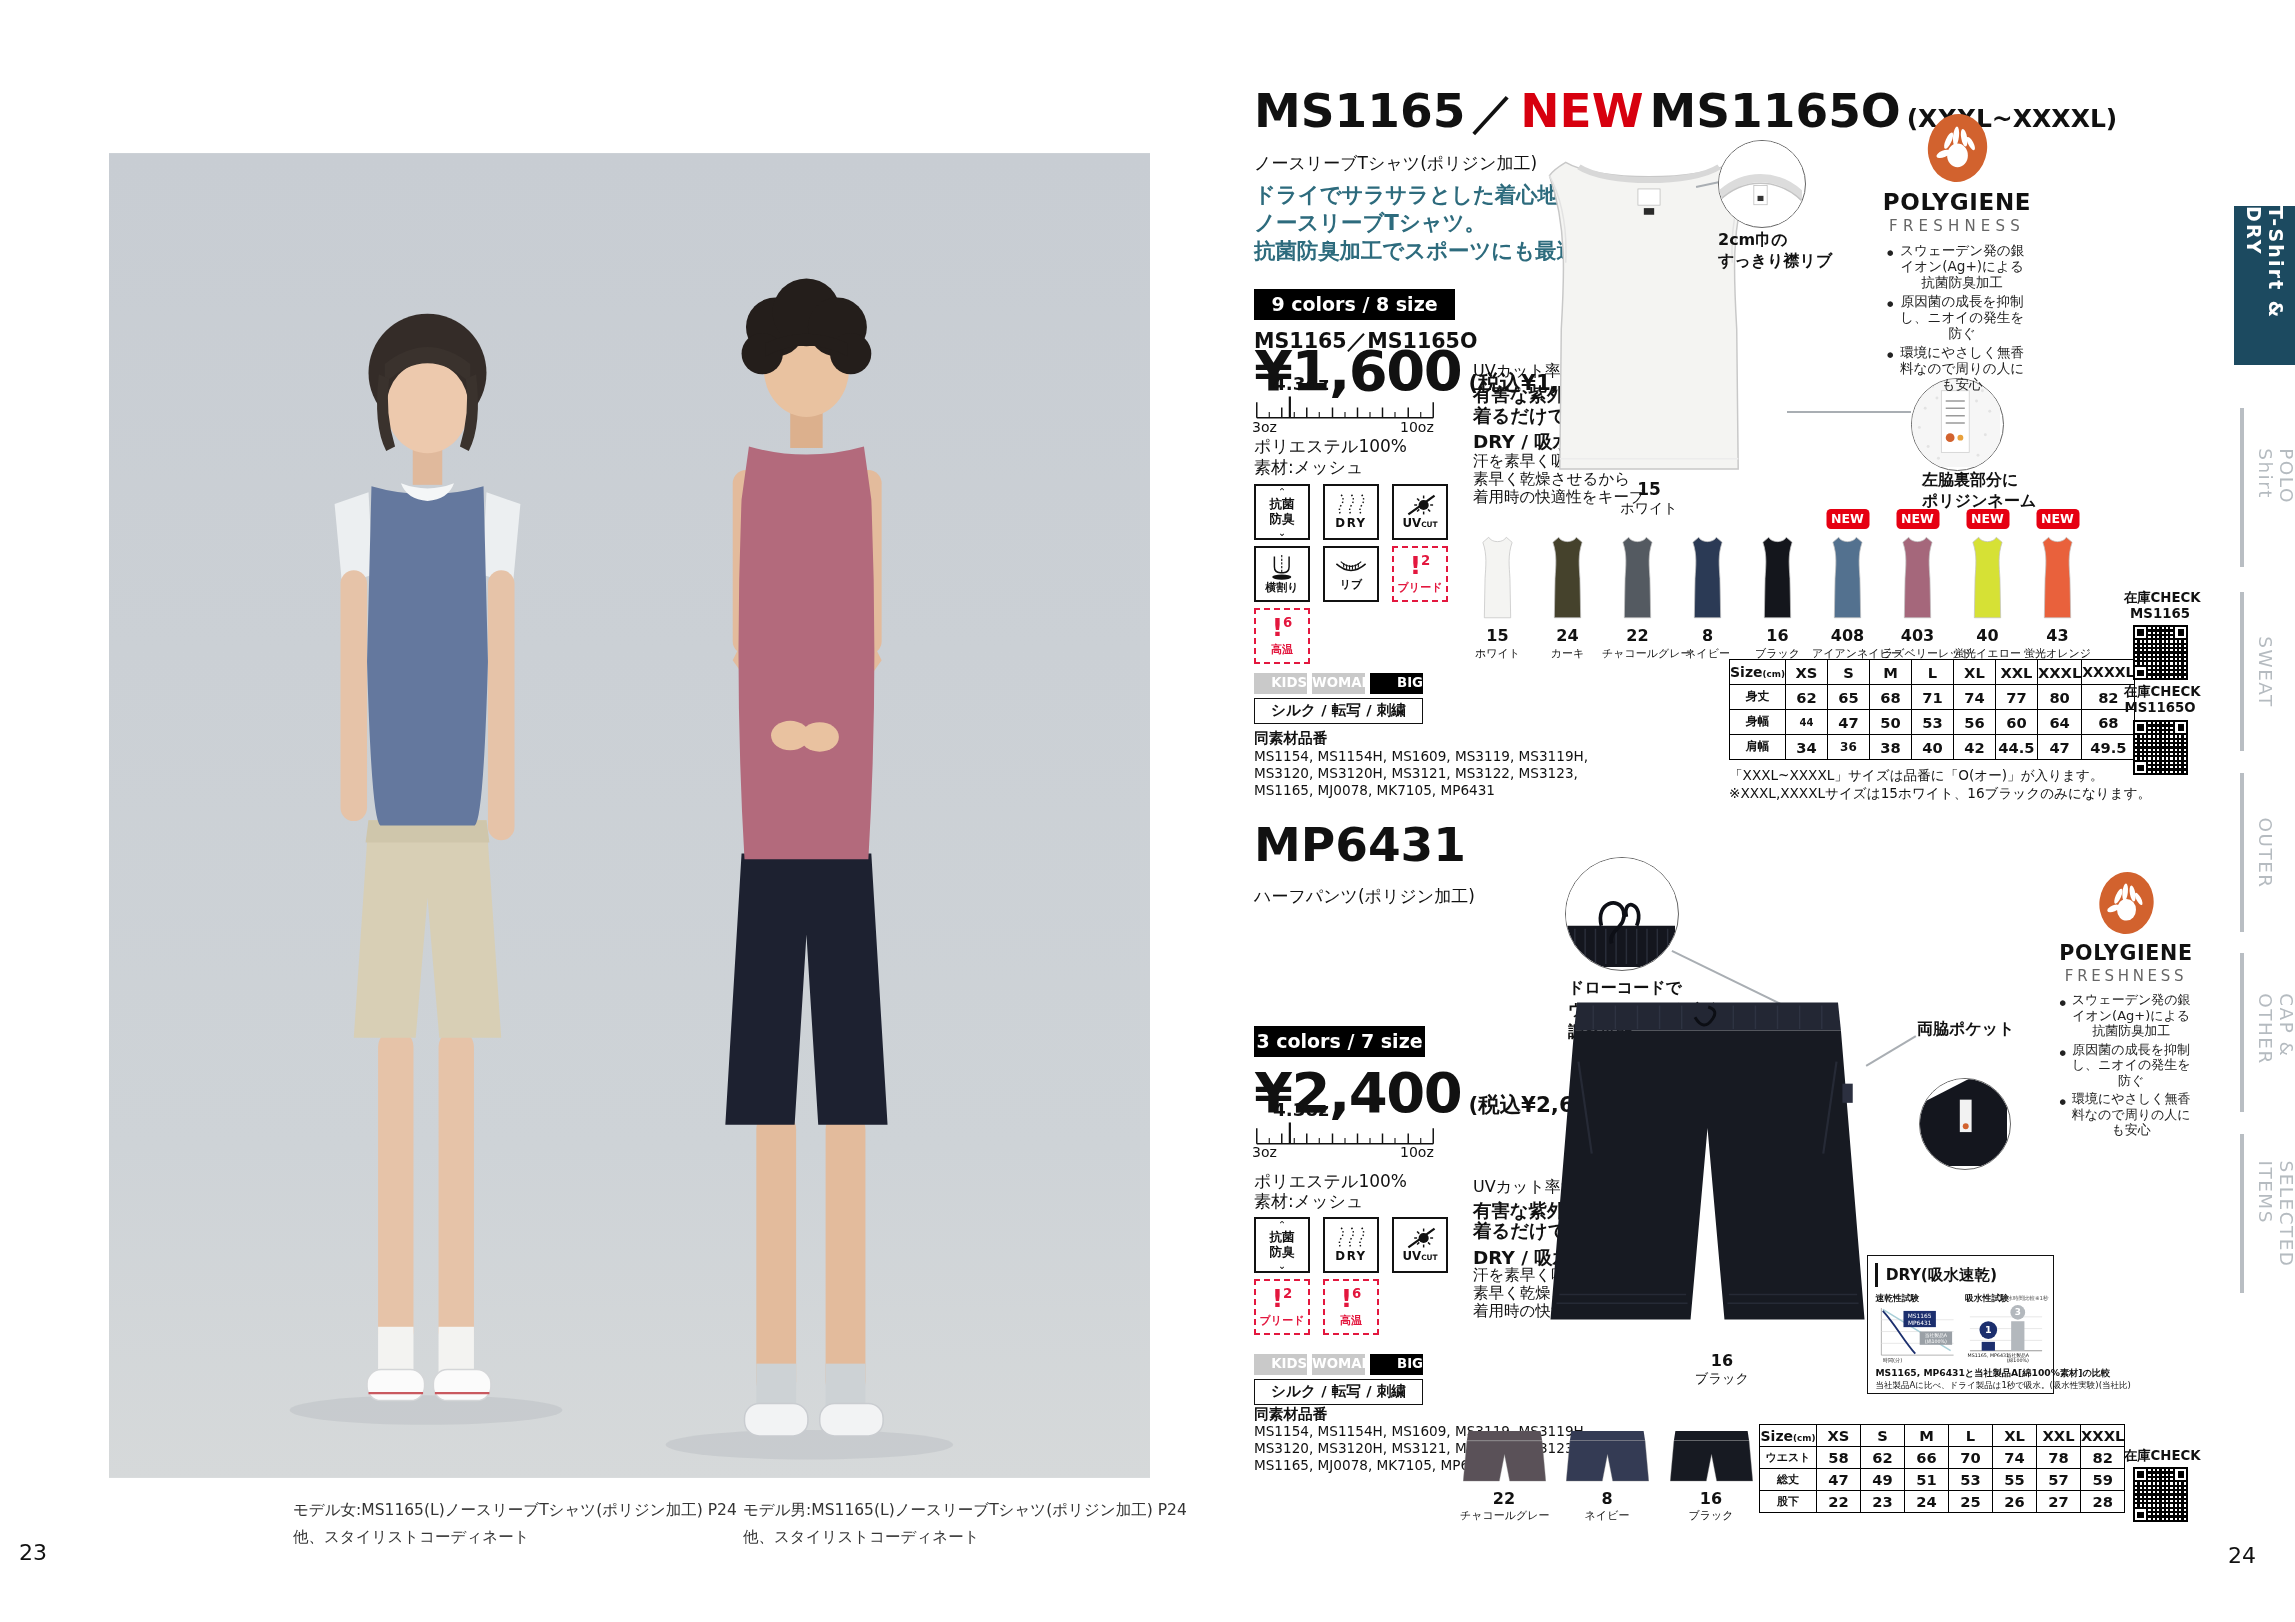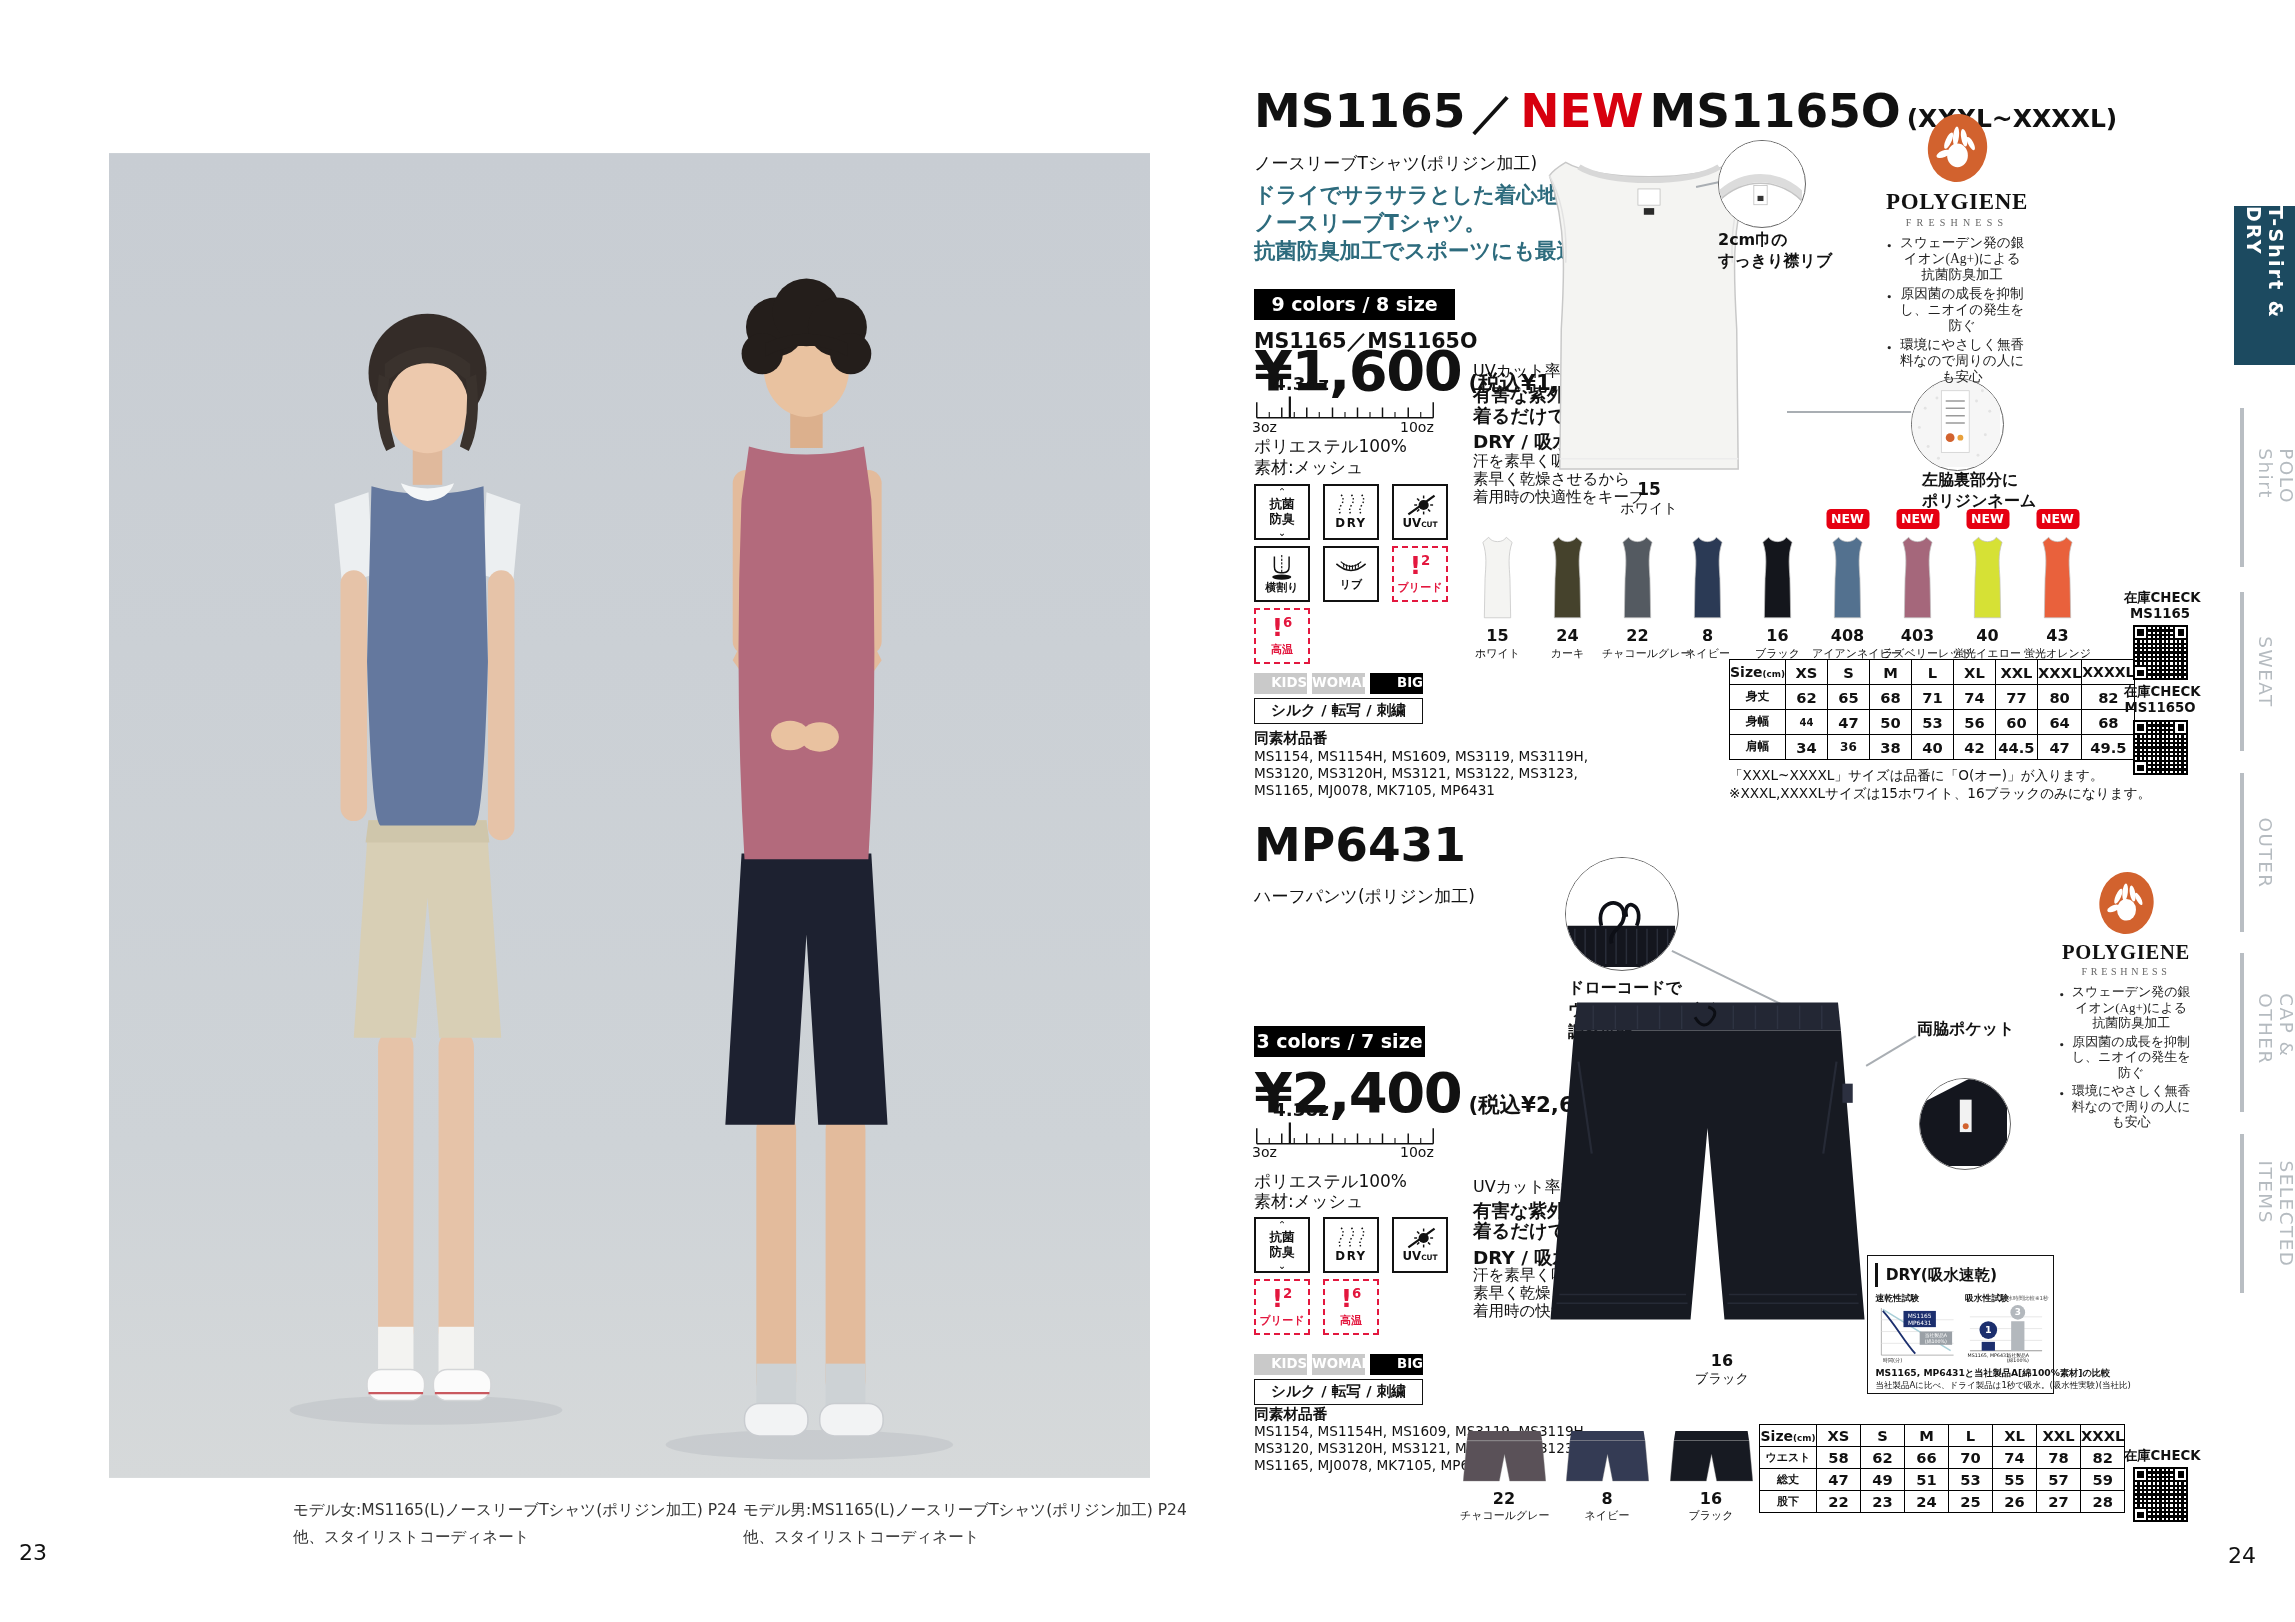--- a/index.html
+++ b/index.html
@@ -37,23 +37,23 @@
   .tab .bar{position:absolute;left:5.9px;top:0;width:4.4px;height:100%;background:#b9bec3;}
   .tab .tl{position:absolute;left:20.6px;top:50%;transform:translateY(-50%);color:#b5bbc0;font-size:18.4px;letter-spacing:1.5px;}
   .tab.active{background:#1c4a60;display:flex;align-items:center;justify-content:center;}
   .tab.active .tl{position:static;transform:none;color:#fff;font-weight:700;font-size:19px;letter-spacing:2.2px;}
   .sw{position:absolute;width:71px;text-align:center;}
   .sw .code{font-size:16px;font-weight:700;margin-top:1.5px;}
   .sw .name{font-size:11px;margin-top:1.5px;white-space:nowrap;}
   .new{position:absolute;top:-25px;left:50%;transform:translateX(-50%);width:43px;height:20px;line-height:20px;
        background:#e60012;color:#fff;font-weight:700;font-size:12.5px;text-align:center;border-radius:4.4px;}
   .psw{position:absolute;width:88px;text-align:center;}
-  .poly{position:absolute;text-align:center;font-family:Liberation Serif, serif;}
+  .poly{position:absolute;text-align:center;}
   .poly .brand{font-size:23px;font-weight:700;letter-spacing:0.7px;margin-top:4.4px;}
-  .poly .tag{font-size:10px;letter-spacing:5.2px;color:#666;margin-top:1.5px;}
+  .poly .tag{font-size:15px;letter-spacing:5.2px;color:#666;margin-top:1.5px;}
   .poly .bl{text-align:left;margin-top:7.4px;}
   .poly .bullet{font-size:13.6px;line-height:16px;padding-left:10.3px;position:relative;margin-bottom:2.9px;color:#222;text-align:center;}
   .poly .bullet::before{content:"●";font-size:7.4px;position:absolute;left:0;top:2.9px;}
   .cap{position:absolute;font-size:15.5px;line-height:26.5px;color:#333;}
   .drybox{position:absolute;border:1.5px solid #111;background:#fff;box-sizing:border-box;}
   .chev{font-size:9.6px;line-height:1;}
 </style>
 </head>
 <body>
 

